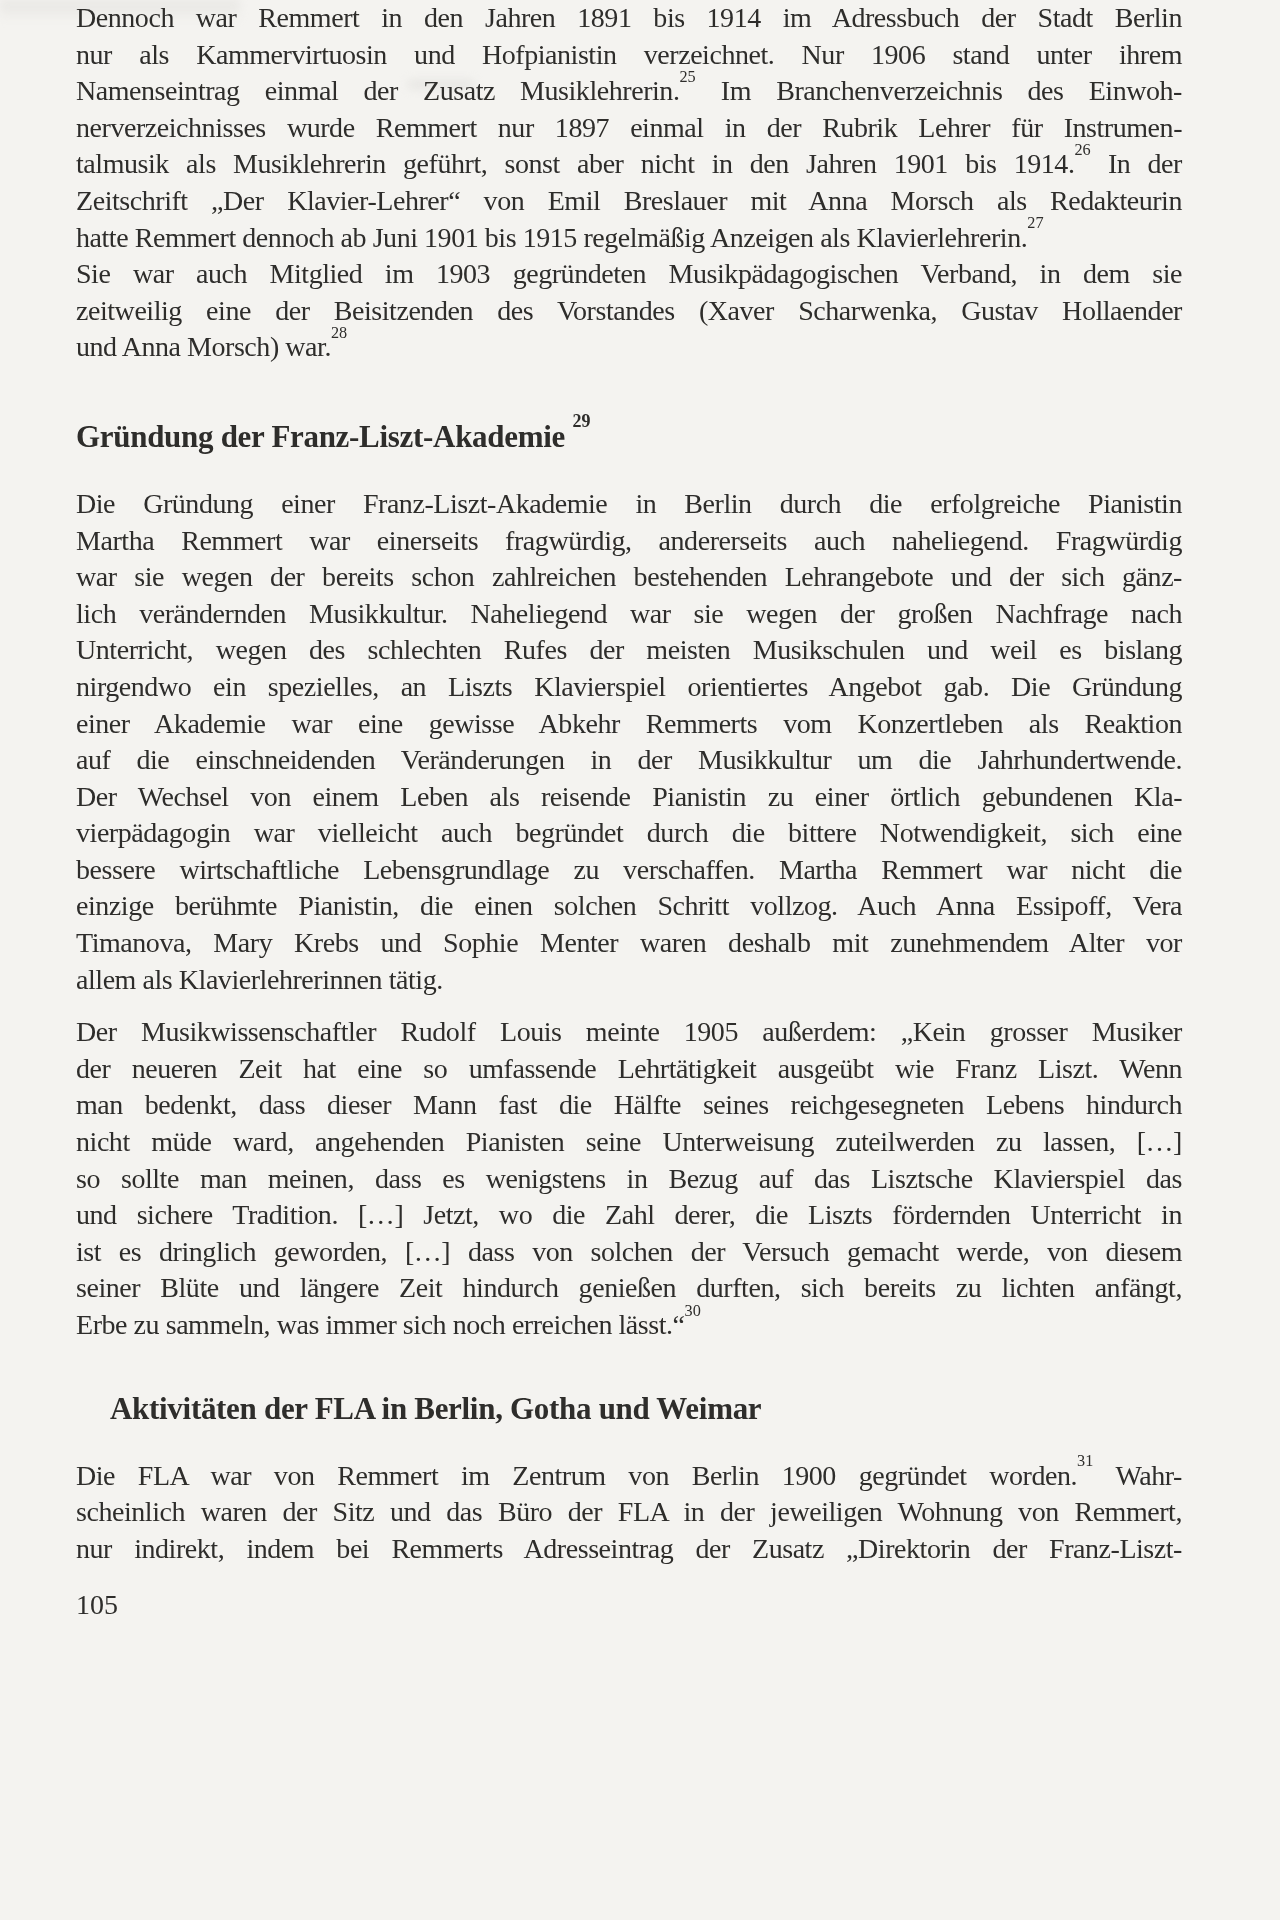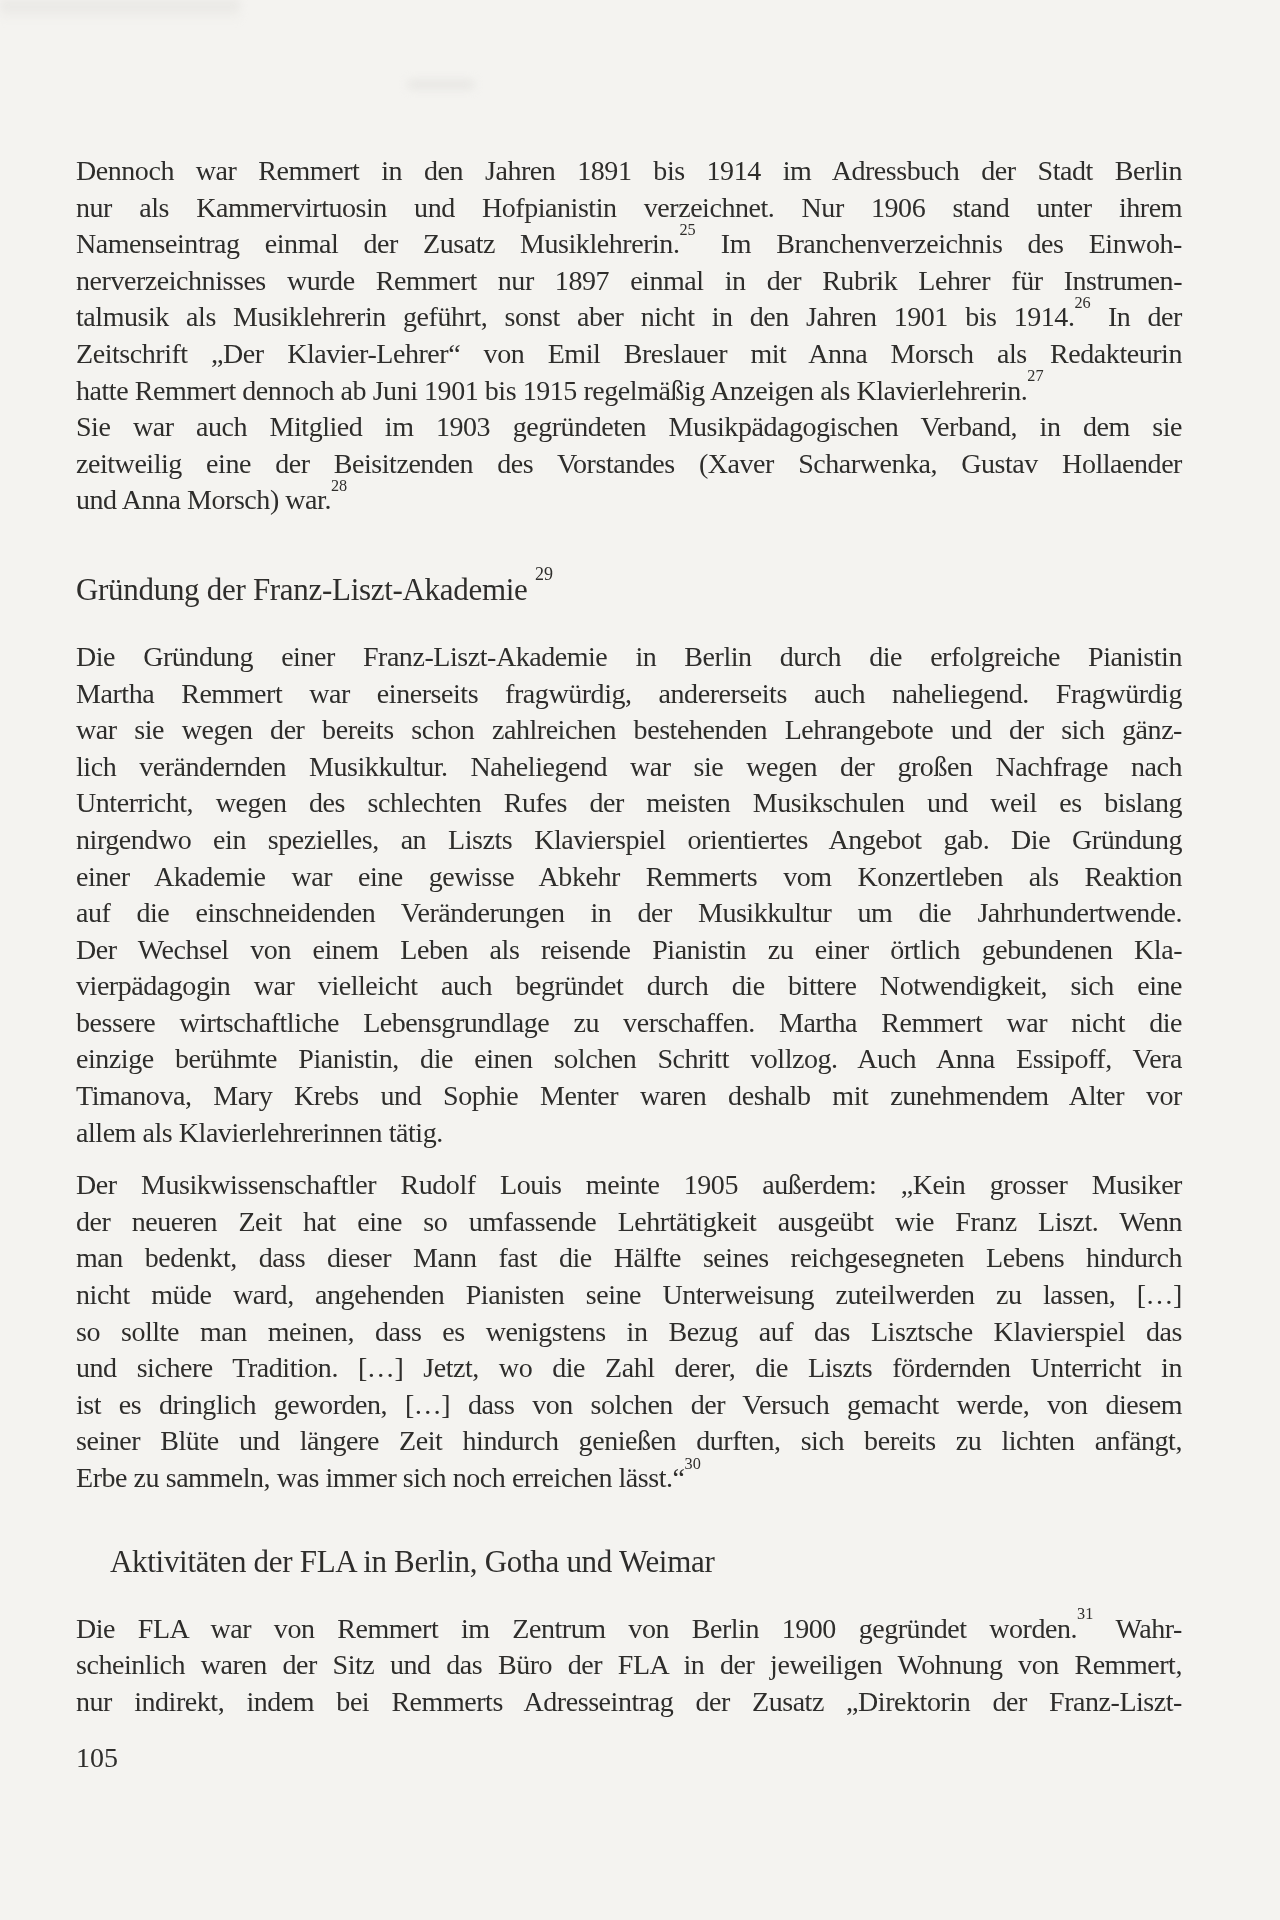--- a/index.html
+++ b/index.html
@@ -40,31 +40,31 @@
     white-space: nowrap;
     text-align: justify;
     text-align-last: justify;
   }
   .line.ragged { text-align-last: left; }
   .heading {
     font-size: 31px;
     letter-spacing: -0.3px;
     line-height: 42px;
     white-space: nowrap;
-    font-weight: normal;
+    font-weight: bold;
   }
   sup {
     font-size: 0.58em;
     line-height: 0;
     position: relative;
     top: -0.5em;
     letter-spacing: 0;
   }
   
-  [data-name="paragraph-adressbuch"]   { margin-top: 153px; }
+  [data-name="paragraph-adressbuch"]   { }
   [data-name="heading-gruendung"]      { margin-top: 50px; }
   [data-name="paragraph-gruendung"]    { margin-top: 28px; }
   [data-name="paragraph-rudolf-louis"] { margin-top: 16px; }
   [data-name="heading-aktivitaeten"]   { margin-top: 44px; margin-left: 34px; }
   [data-name="paragraph-fla-berlin"]   { margin-top: 28px; }
   .page-number {
     margin-top: 22px;
     text-align: left;
     font-size: 28px;
     letter-spacing: 0;

